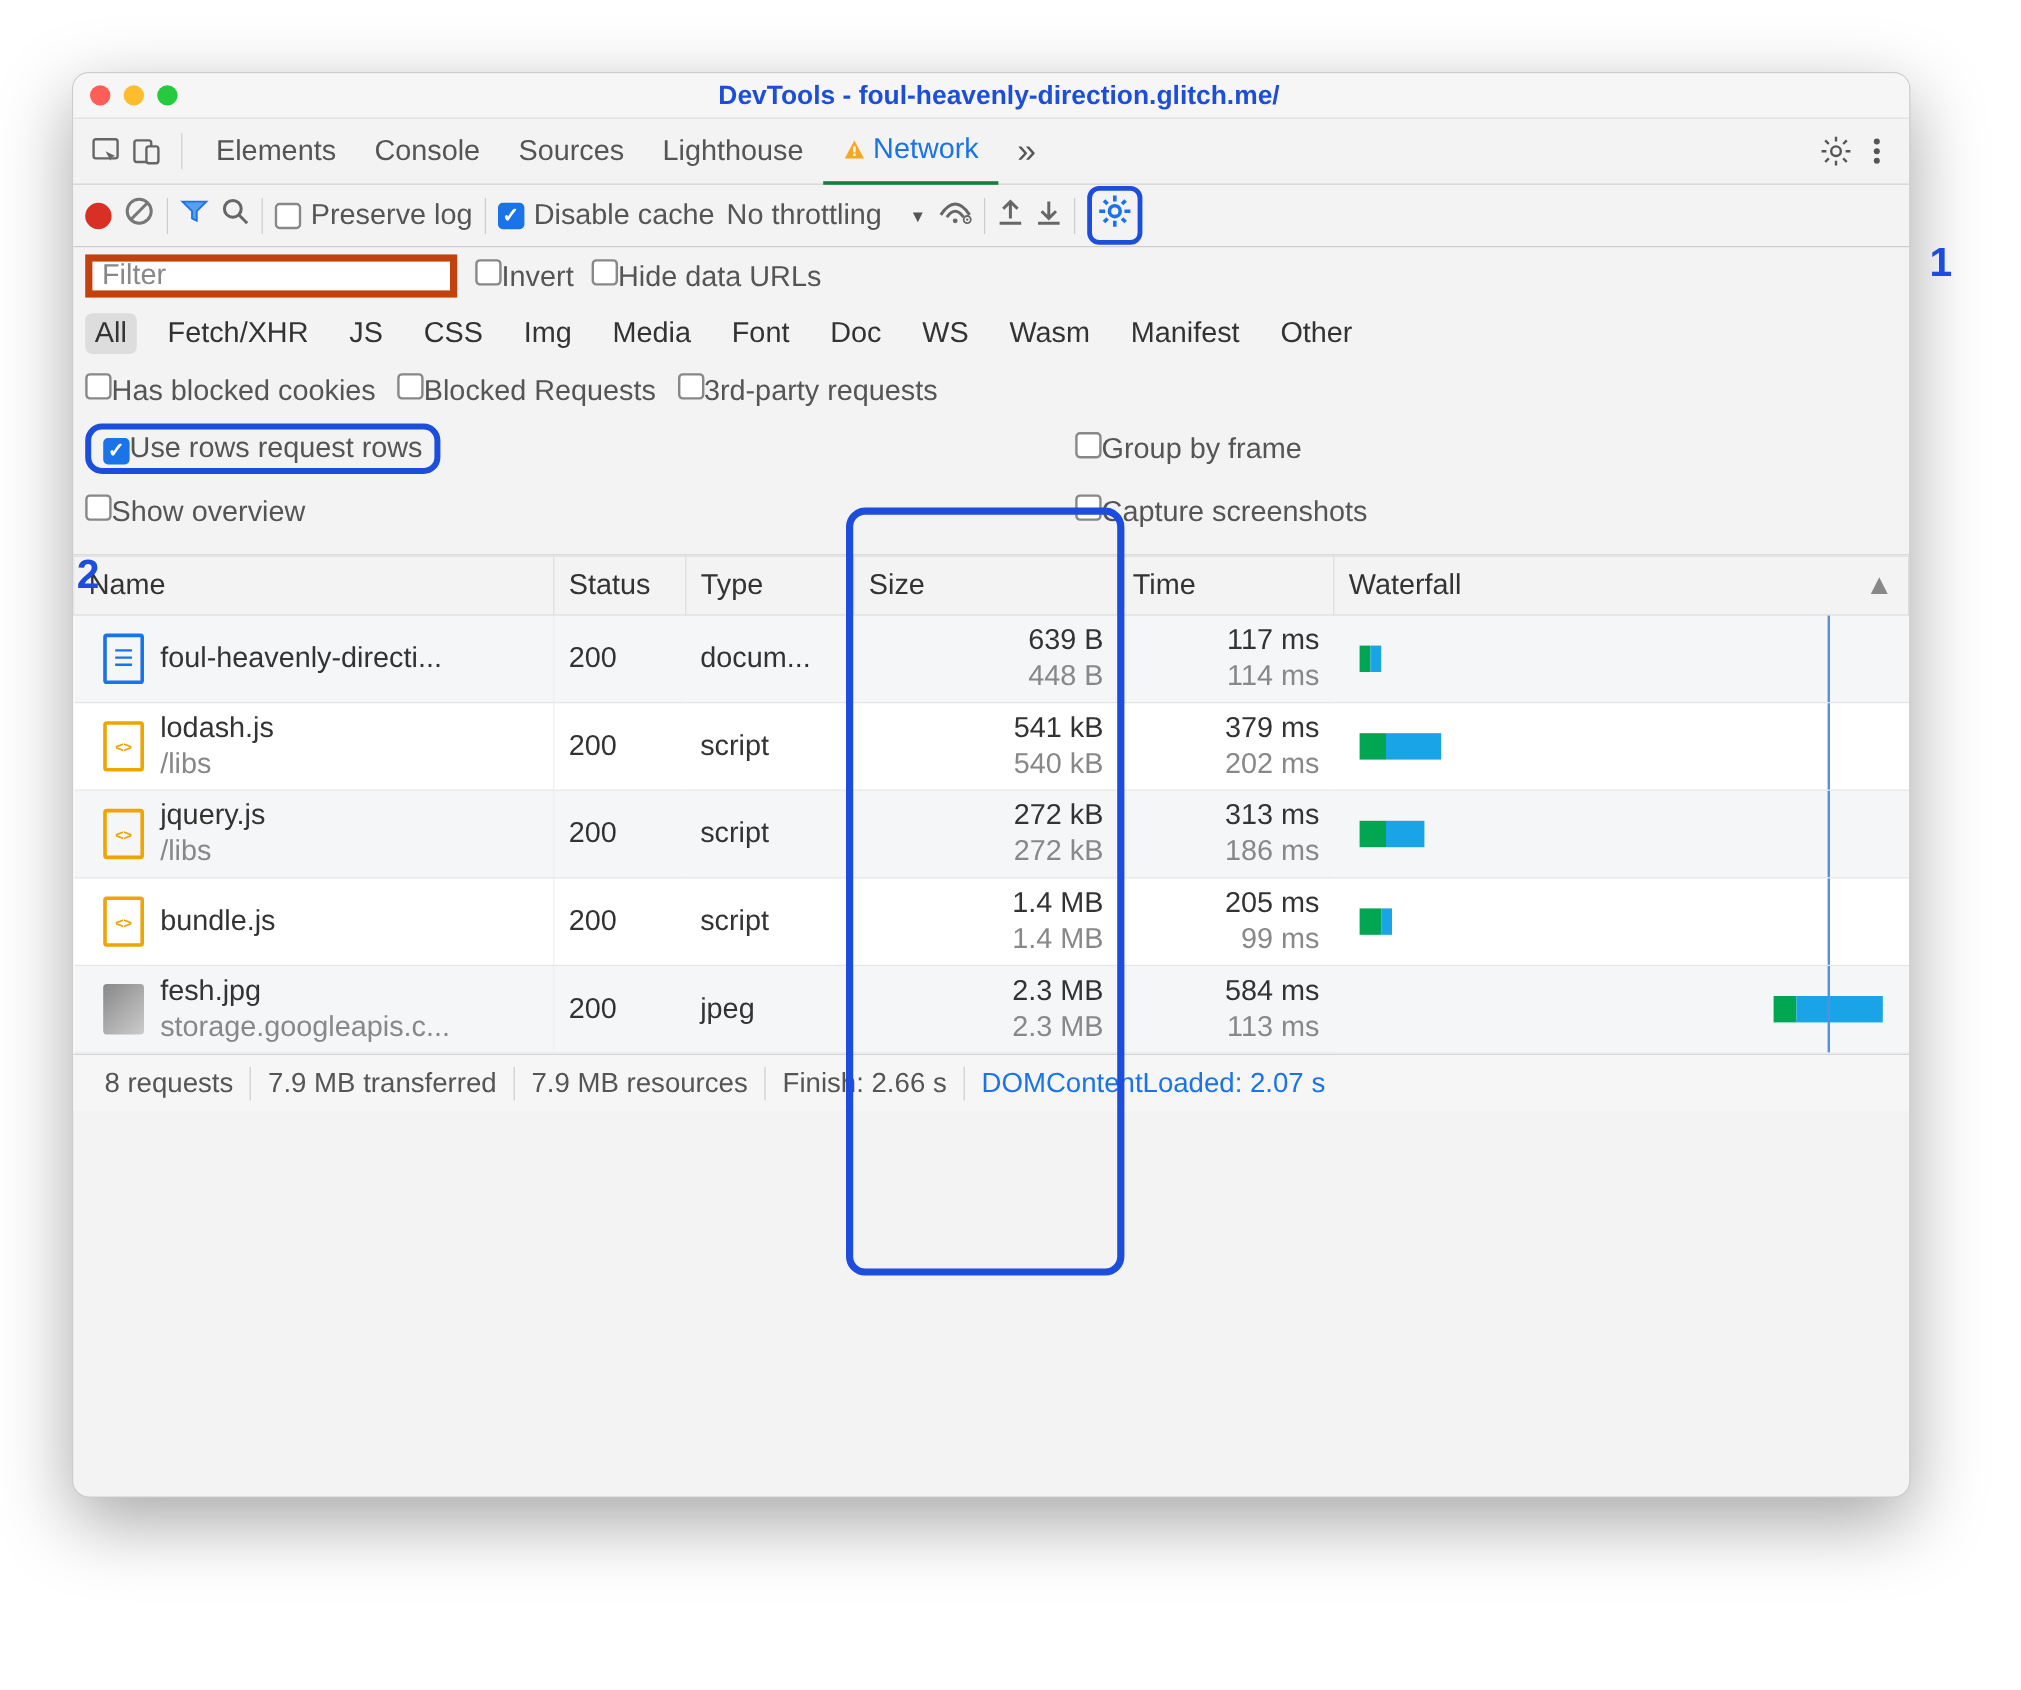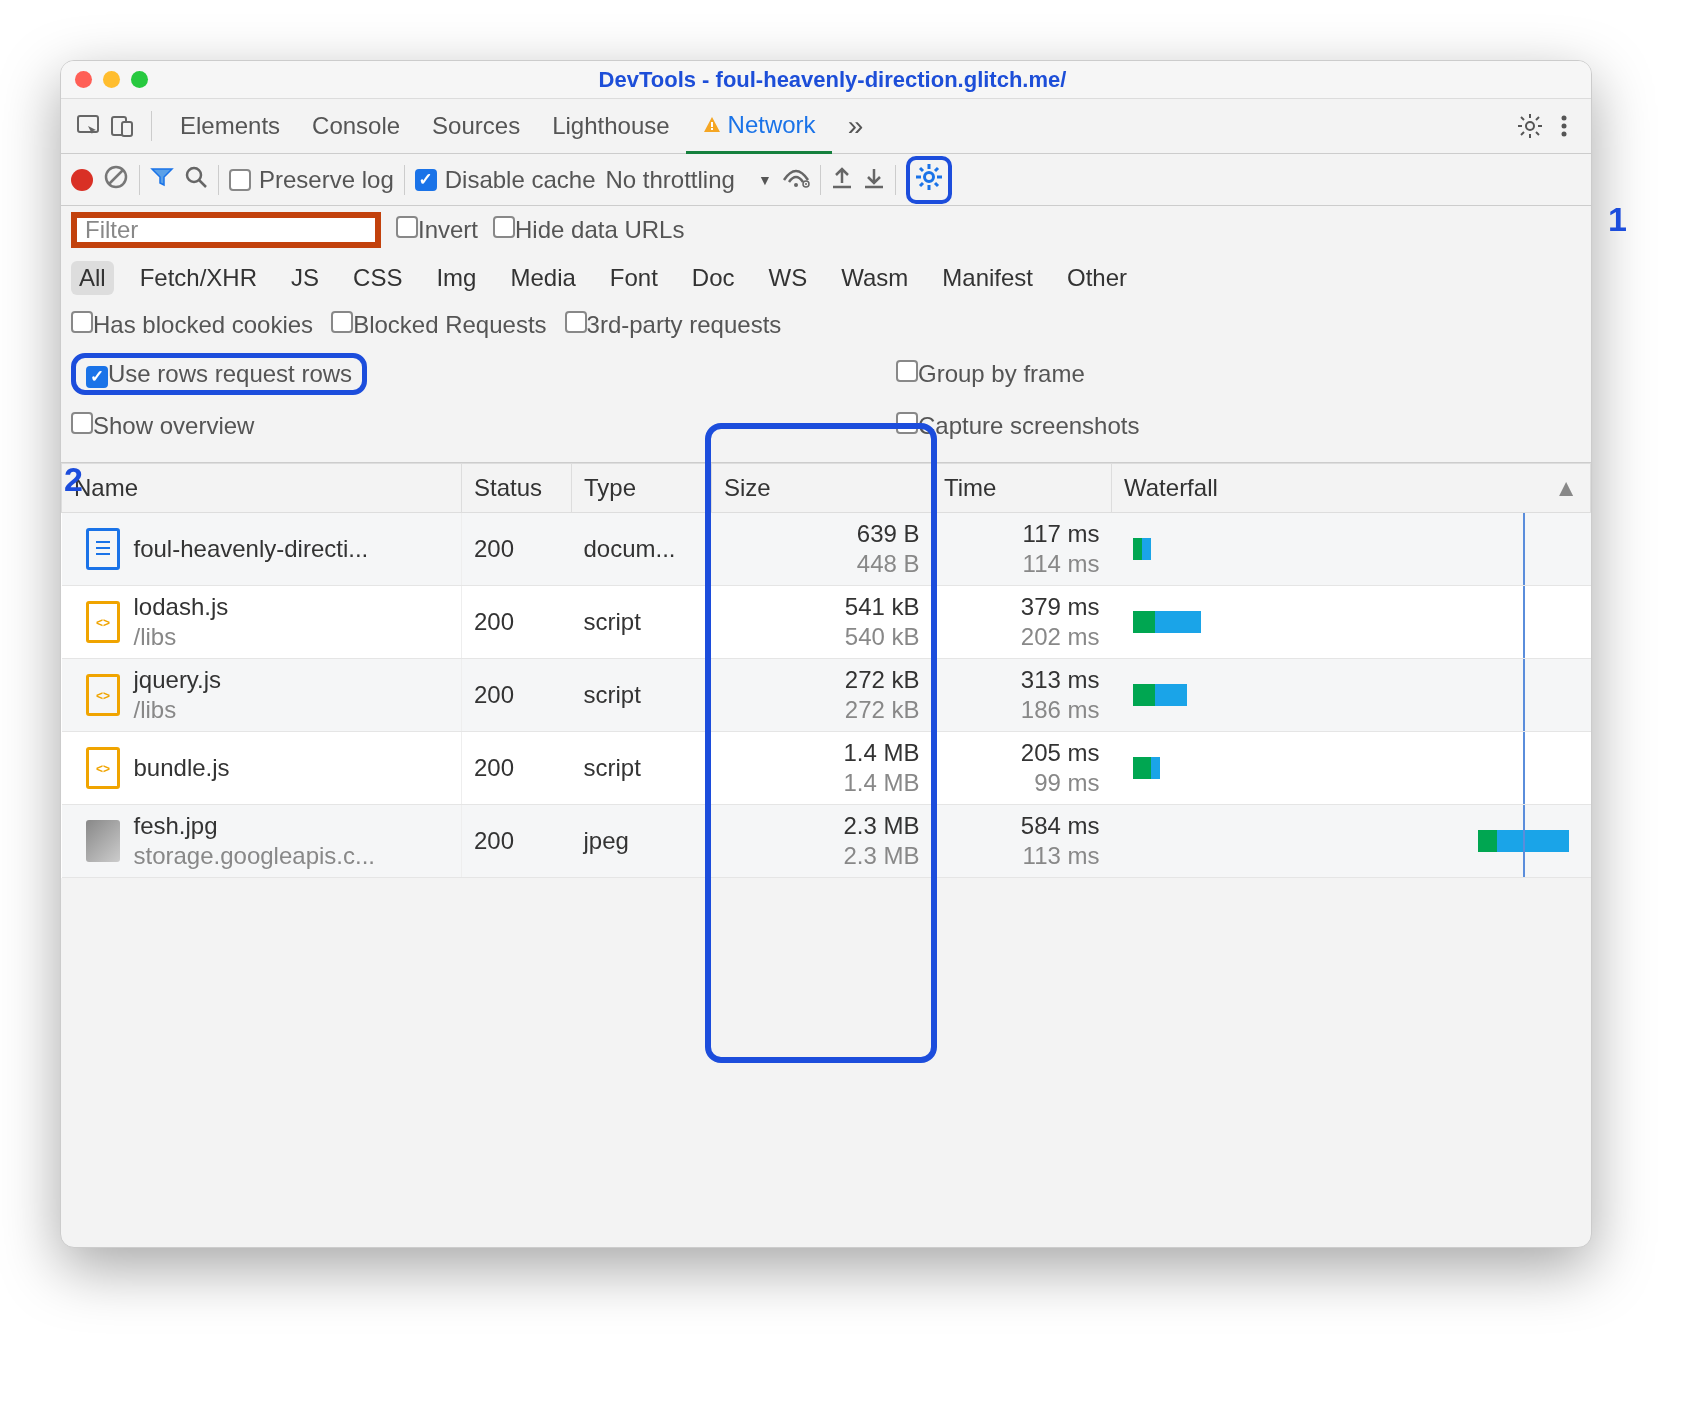--- a/index.html
+++ b/index.html
@@ -483,17 +483,28 @@
                 <div class="bar dl" style="left: 82%; width: 16%;"></div>
               </div>
               <div class="wf-line"></div>
             </td>
           </tr>
         </tbody>
     </table>
     <div class="size-col-highlight" style="left:644px; top:-40px; width:232px; height:640px;"></div>
   </div>
 
+  <div class="statusbar">
+    <div class="seg">8 requests</div>
+    <div class="sepv"></div>
+    <div class="seg">7.9 MB transferred</div>
+    <div class="sepv"></div>
+    <div class="seg">7.9 MB resources</div>
+    <div class="sepv"></div>
+    <div class="seg">Finish: 2.66 s</div>
+    <div class="sepv"></div>
+    <div class="seg dcl">DOMContentLoaded: 2.07 s</div>
+  </div>
 
 </div>
 
 <div class="anno" style="left:1608px; top:200px">1</div>
 <div class="anno" style="left:64px; top:460px">2</div>
 
 </body></html>

